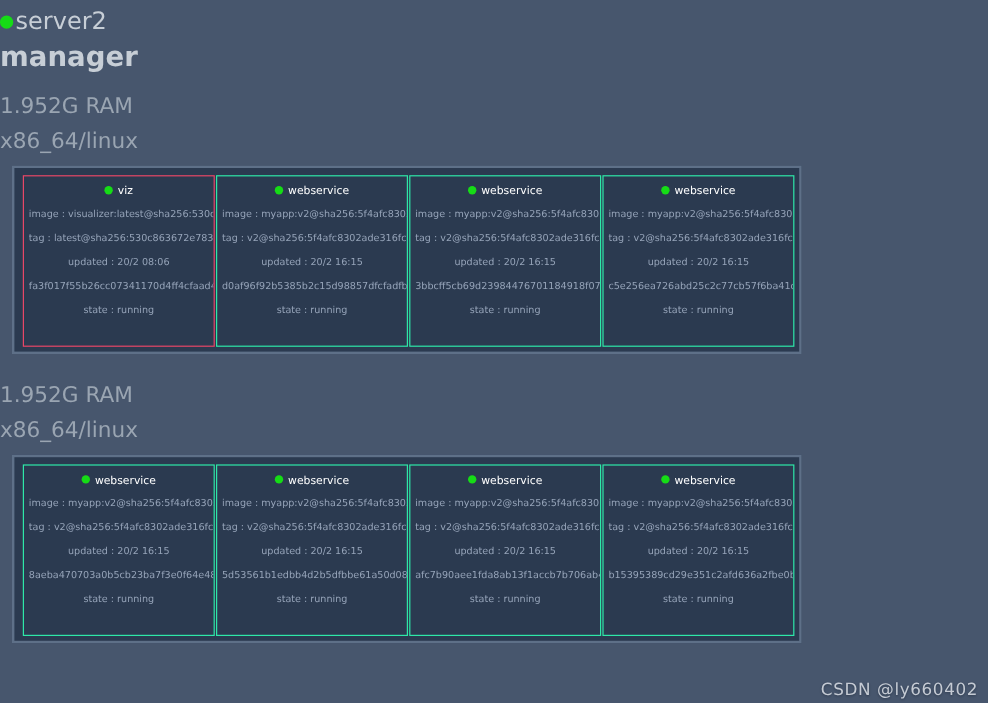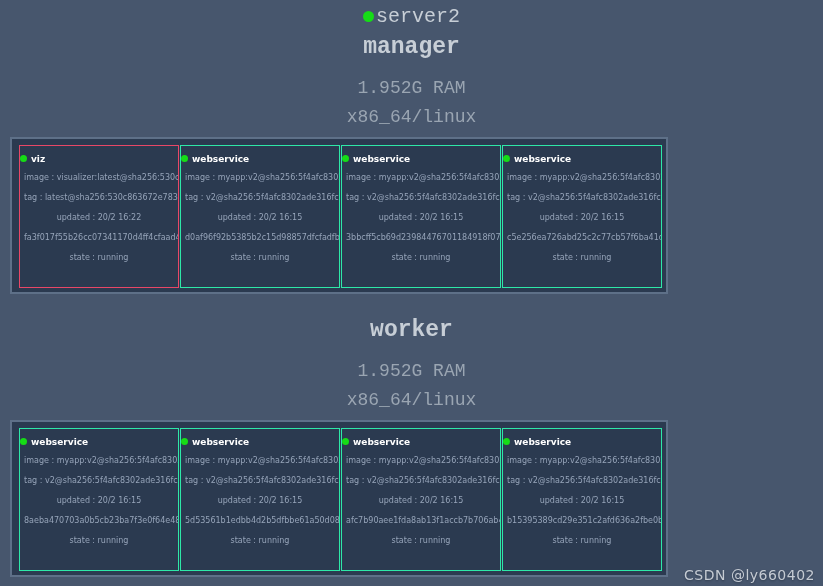--- a/index.html
+++ b/index.html
@@ -18,21 +18,21 @@
   *{box-sizing:border-box;}
   html,body{margin:0;padding:0;}
   body{
     width:823px;height:586px;
     background:var(--page-bg);
     font-family:"DejaVu Sans","Liberation Sans",sans-serif;
     position:relative;overflow:hidden;
   }
   .node{text-align:left;}
   .node + .node{margin-top:25px;}
-  .node-header{text-align:center;font-family:Liberation Mono, monospace;}
+  .node-header{text-align:left;}
   .node-name-line{padding-top:5px;line-height:24px;}
   .dot{display:inline-block;border-radius:50%;background:var(--dot);vertical-align:middle;}
   .dot-lg{width:11px;height:11px;margin-right:2px;margin-top:-3px;}
   .dot-sm{width:7px;height:7px;margin-right:4px;margin-top:-2px;}
   .node-name{font-size:20px;color:var(--head);}
   .node-role{margin-top:6px;line-height:22px;font-size:23px;font-weight:bold;color:var(--head);}
   .node-ram{margin-top:20px;line-height:20px;font-size:18px;color:var(--dim);}
   .node-platform{margin-top:9px;line-height:20px;font-size:18px;color:var(--dim);}
   .task-container{
     margin:10px 0 0 10px;
@@ -46,21 +46,21 @@
     width:160px;height:143px;
     border:1.5px solid var(--green);
     margin-right:1px;
     padding-top:8px;
     overflow:hidden;
     flex:0 0 auto;
   }
   .task-card.pink{border-color:var(--pink);}
   .task-card.green{border-color:var(--green);}
   .task-title{
-    font-size:9px;font-weight:bold;
+    text-align:center;font-size:9px;font-weight:normal;
     color:var(--title-text);line-height:10px;margin-bottom:9px;
     white-space:nowrap;
   }
   .task-line{
     font-size:8px;line-height:9px;color:var(--body-text);
     margin-bottom:11px;white-space:nowrap;
   }
   .task-line.clip{overflow:hidden;padding-left:4px;text-align:left;}
   .task-line.center{text-align:center;}
   .watermark{
@@ -84,21 +84,21 @@
       <div class="node-ram">1.952G RAM</div>
       <div class="node-platform">x86_64/linux</div>
     </div>
     <div class="task-container">
   <div class="task-card pink">
     <div class="task-title">
       <span class="dot dot-sm"></span><span class="task-name">viz</span>
     </div>
     <div class="task-line clip">image : visualizer:latest@sha256:530c863</div>
     <div class="task-line clip">tag : latest@sha256:530c863672e7830d75</div>
-    <div class="task-line center">updated : 20/2 16:22</div>
+    <div class="task-line center">updated : 20/2 08:06</div>
     <div class="task-line clip">fa3f017f55b26cc07341170d4ff4cfaad41f3</div>
     <div class="task-line center">state : running</div>
   </div>
 
   <div class="task-card green">
     <div class="task-title">
       <span class="dot dot-sm"></span><span class="task-name">webservice</span>
     </div>
     <div class="task-line clip">image : myapp:v2@sha256:5f4afc8302ade</div>
     <div class="task-line clip">tag : v2@sha256:5f4afc8302ade316fc47c9</div>
@@ -126,21 +126,20 @@
     <div class="task-line clip">tag : v2@sha256:5f4afc8302ade316fc47c9</div>
     <div class="task-line center">updated : 20/2 16:15</div>
     <div class="task-line clip">c5e256ea726abd25c2c77cb57f6ba41d794</div>
     <div class="task-line center">state : running</div>
   </div>
 </div>
   </section>
 
   <section class="node">
     <div class="node-header">
-      <div class="node-role">worker</div>
       <div class="node-ram">1.952G RAM</div>
       <div class="node-platform">x86_64/linux</div>
     </div>
     <div class="task-container">
   <div class="task-card green">
     <div class="task-title">
       <span class="dot dot-sm"></span><span class="task-name">webservice</span>
     </div>
     <div class="task-line clip">image : myapp:v2@sha256:5f4afc8302ade</div>
     <div class="task-line clip">tag : v2@sha256:5f4afc8302ade316fc47c9</div>

